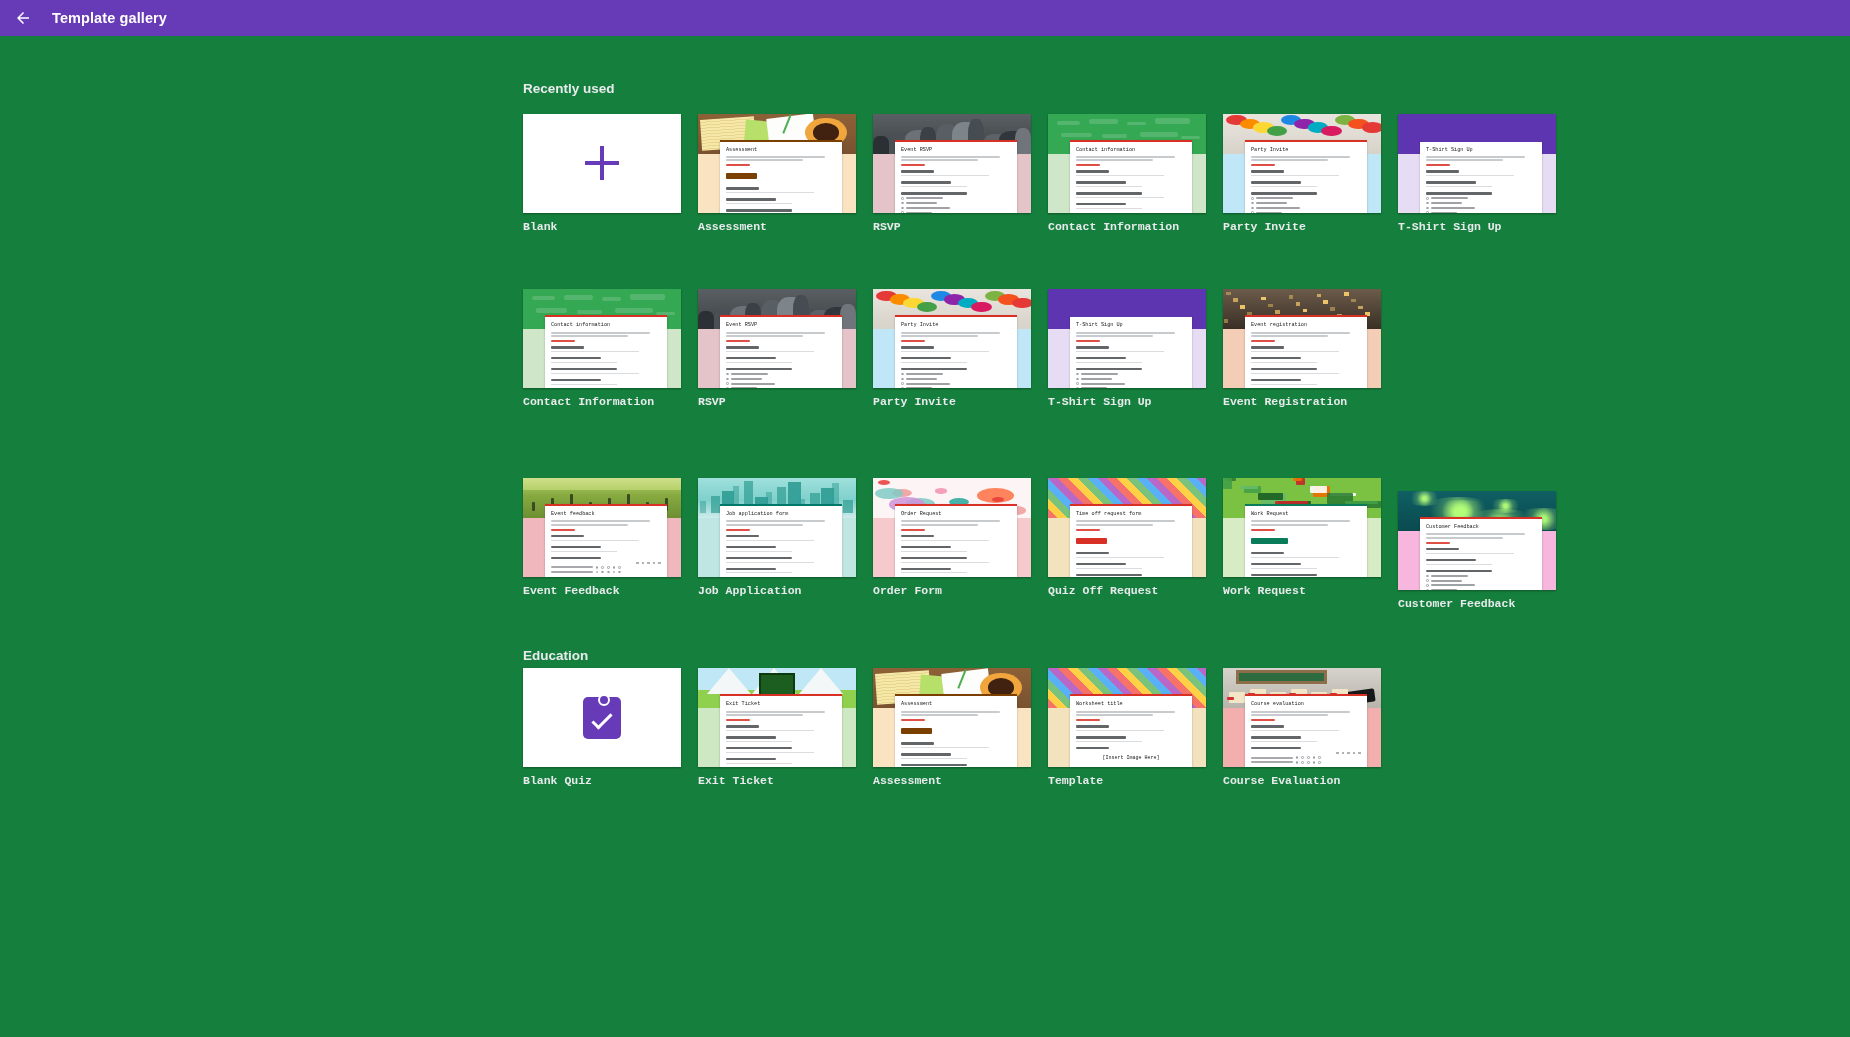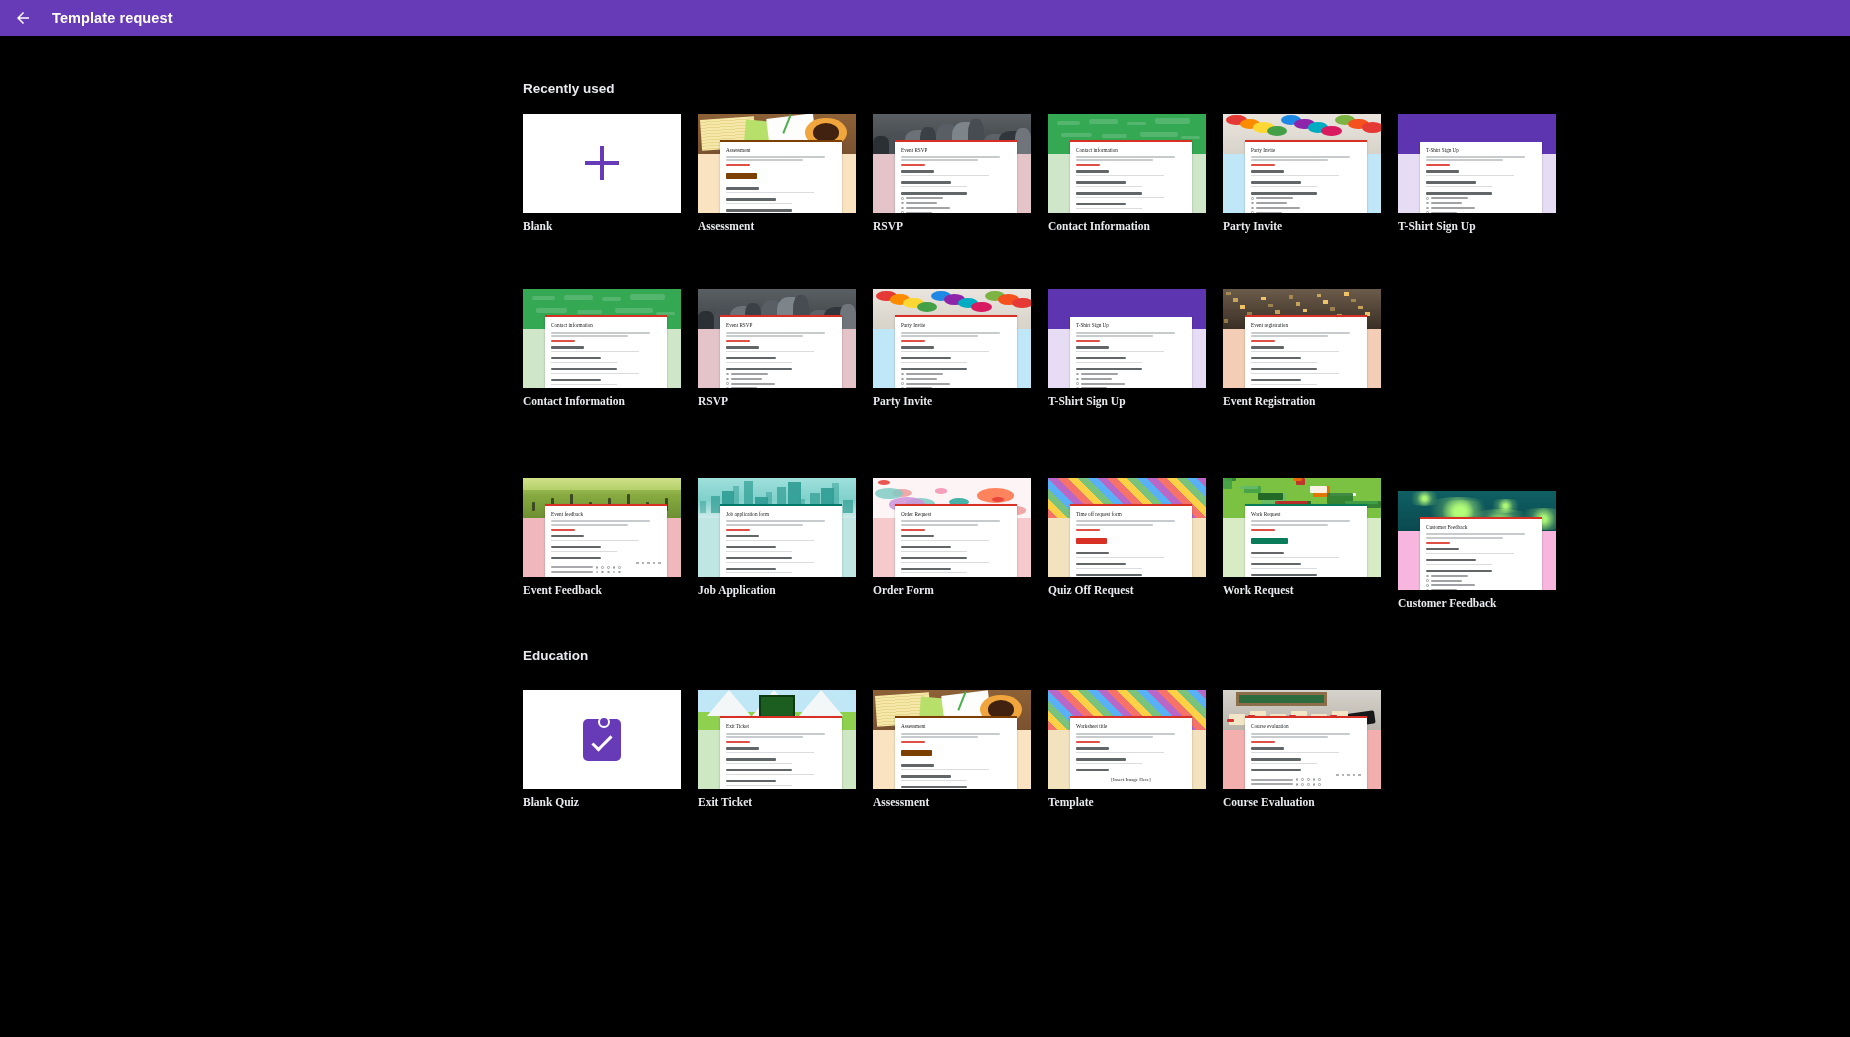--- a/index.html
+++ b/index.html
@@ -37,21 +37,21 @@
     font-weight: bold;
     letter-spacing: .1px;
     white-space: nowrap;
   }
 
   
   .scroll-area {
     width: 100%;
     height: calc(1037px - 36px);
     overflow: hidden;
-    background: #000000;
+    background: #15803d;
   }
   .gallery {
     width: 1850px;
     padding: 0 0 30px 0;
   }
   .section { margin: 0; }
   .section-title {
     color: #e8eaed;
     font-size: 13.5px;
     font-weight: bold;
@@ -66,21 +66,21 @@
     flex-wrap: wrap;
   }
   .tpl {
     width: 175px;
     margin-right: 0;
     cursor: pointer;
     background: transparent;
     border: none;
     padding: 0;
     text-align: left;
-    font-family: Liberation Serif, serif;
+    font-family: Liberation Mono, monospace;
   }
   .tpl-thumbwrap {
     width: 158px;
     height: 99px;
     overflow: hidden;
     background: #ffffff;
     position: relative;
     box-shadow: 0 1px 2px rgba(0,0,0,.35);
   }
   .tpl-label {
@@ -342,21 +342,21 @@
 <body>
 
 <div class="appbar">
   <button class="back-btn" aria-label="Back">
     <span>
       <svg width="18" height="18" viewBox="0 0 24 24" aria-hidden="true">
         <path d="M20 11H7.8l5.6-5.6L12 4l-8 8 8 8 1.4-1.4L7.8 13H20z" fill="#ffffff"></path>
       </svg>
     </span>
   </button>
-  <div class="appbar-title">Template request</div>
+  <div class="appbar-title">Template gallery</div>
 </div>
 
 <div class="scroll-area">
   <div class="gallery" id="gallery">
       <section class="section" style="padding-top:46px">
         <h2 class="section-title">Recently used</h2>
         <div class="row" style="margin-top:18px">
           <button class="tpl">
             <div class="tpl-thumbwrap">
               <div class="blank-tile">
@@ -999,21 +999,21 @@
                   </div>
                 </div>
               </div>
             </div>
             <div class="tpl-label">Customer Feedback</div>
           </button>
         </div>
       </section>
       <section class="section" style="padding-top:38px">
         <h2 class="section-title">Education</h2>
-        <div class="row" style="margin-top:28px">
+        <div class="row" style="margin-top:6px">
           <button class="tpl">
             <div class="tpl-thumbwrap">
               <div class="quiz-tile">
                 <span class="clipboard">
                   <span class="check"></span>
                 </span>
               </div>
             </div>
             <div class="tpl-label">Blank Quiz</div>
           </button>

